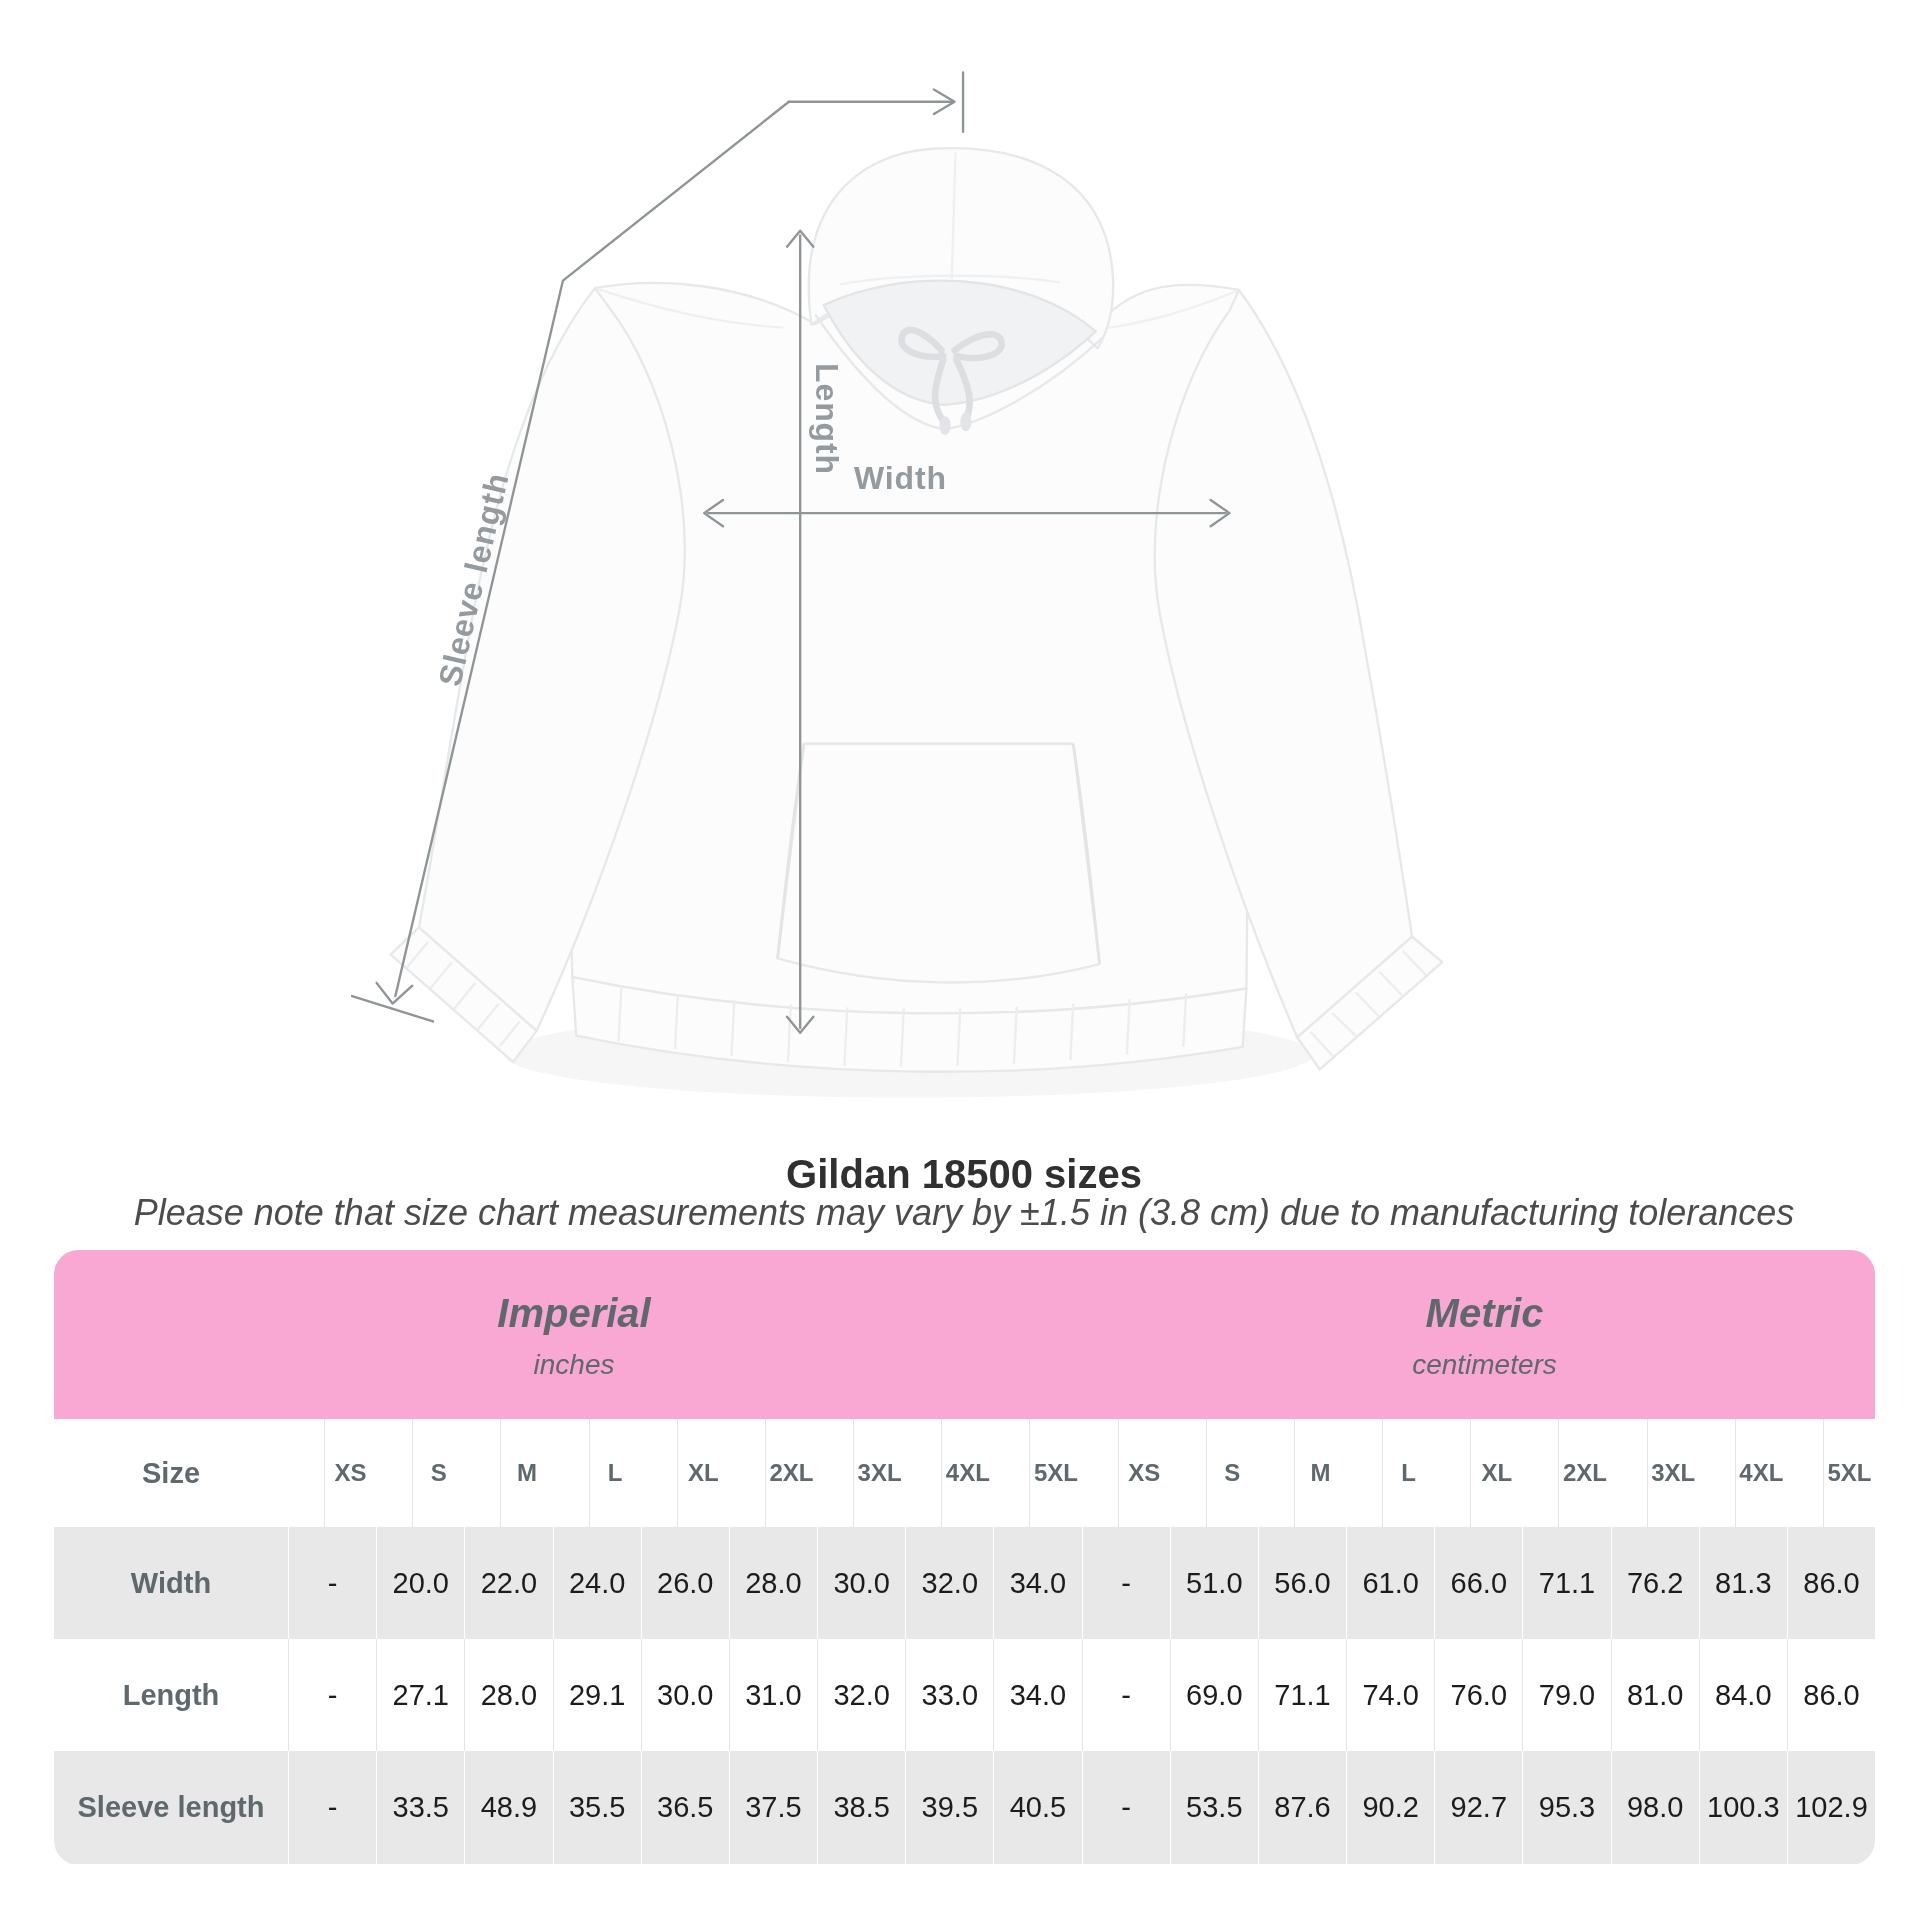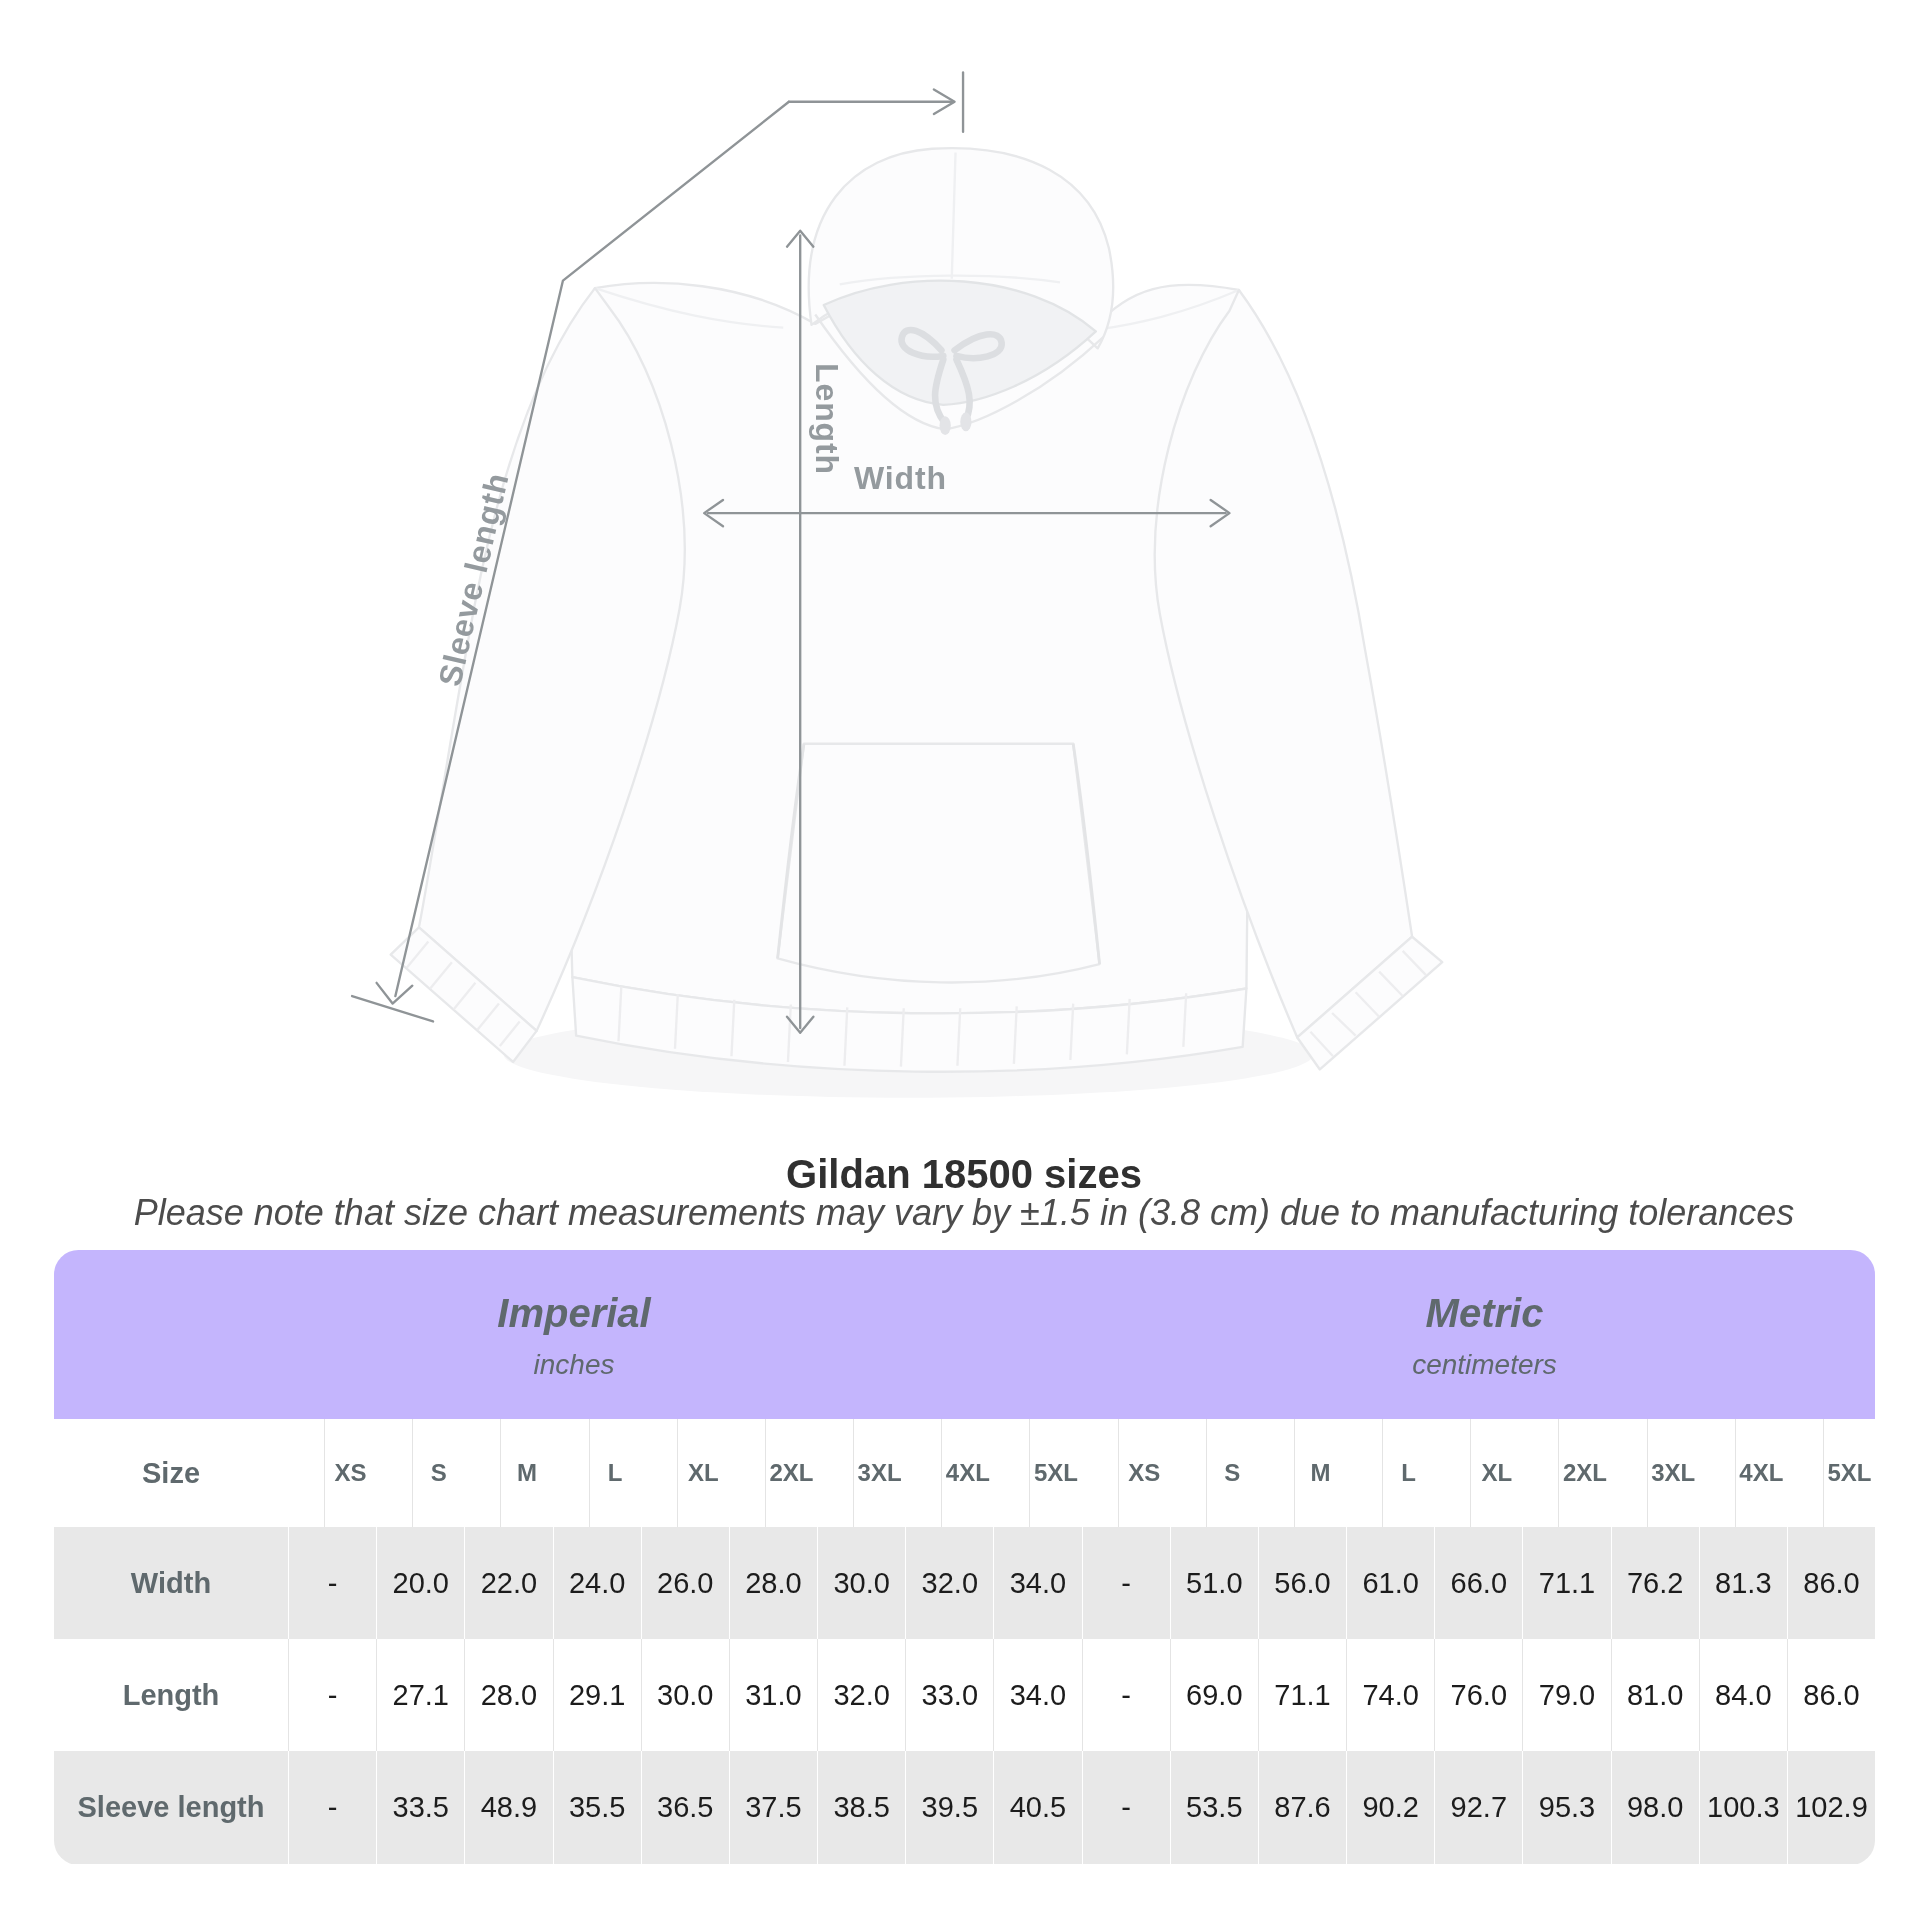--- a/index.html
+++ b/index.html
@@ -60,21 +60,21 @@
   
   .size-table {
     position: absolute;
     left: 54px; top: 1250px;
     width: 1821px; height: 615px;
     border-radius: 24.5px;
     overflow: hidden;
   }
   .units-band {
     height: 169px;
-    background: #c4b5fd;
+    background: #f9a8d4;
     display: flex;
   }
   .unit-cell { text-align: center; padding-top: 41px; }
   .unit-cell.imperial { width: 1040px; }
   .unit-cell.metric   { flex: 1; }
   .unit-name {
     font-size: 40px;
     font-weight: bold;
     font-style: italic;
     color: #5f696d;

